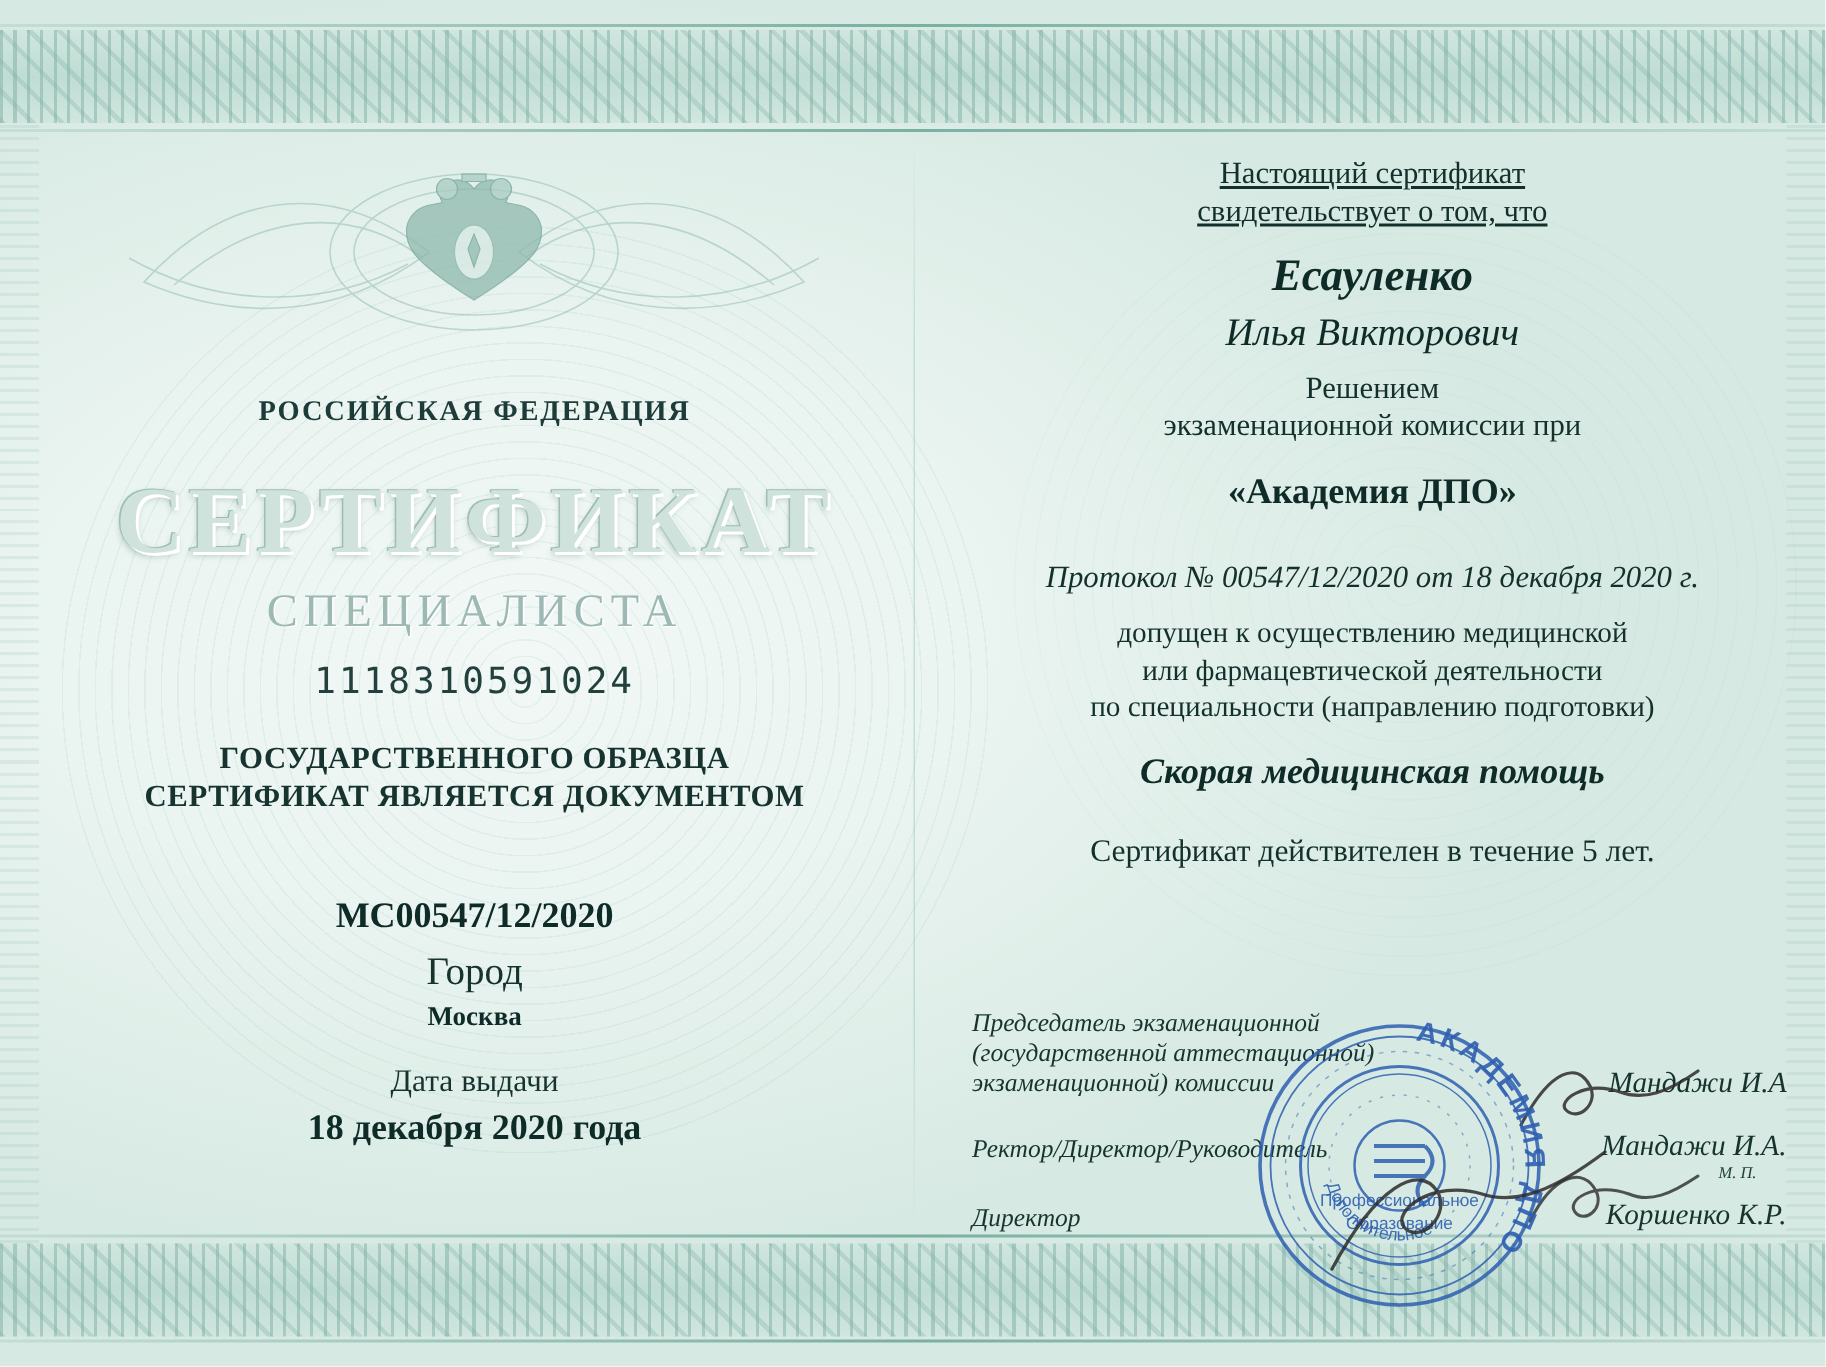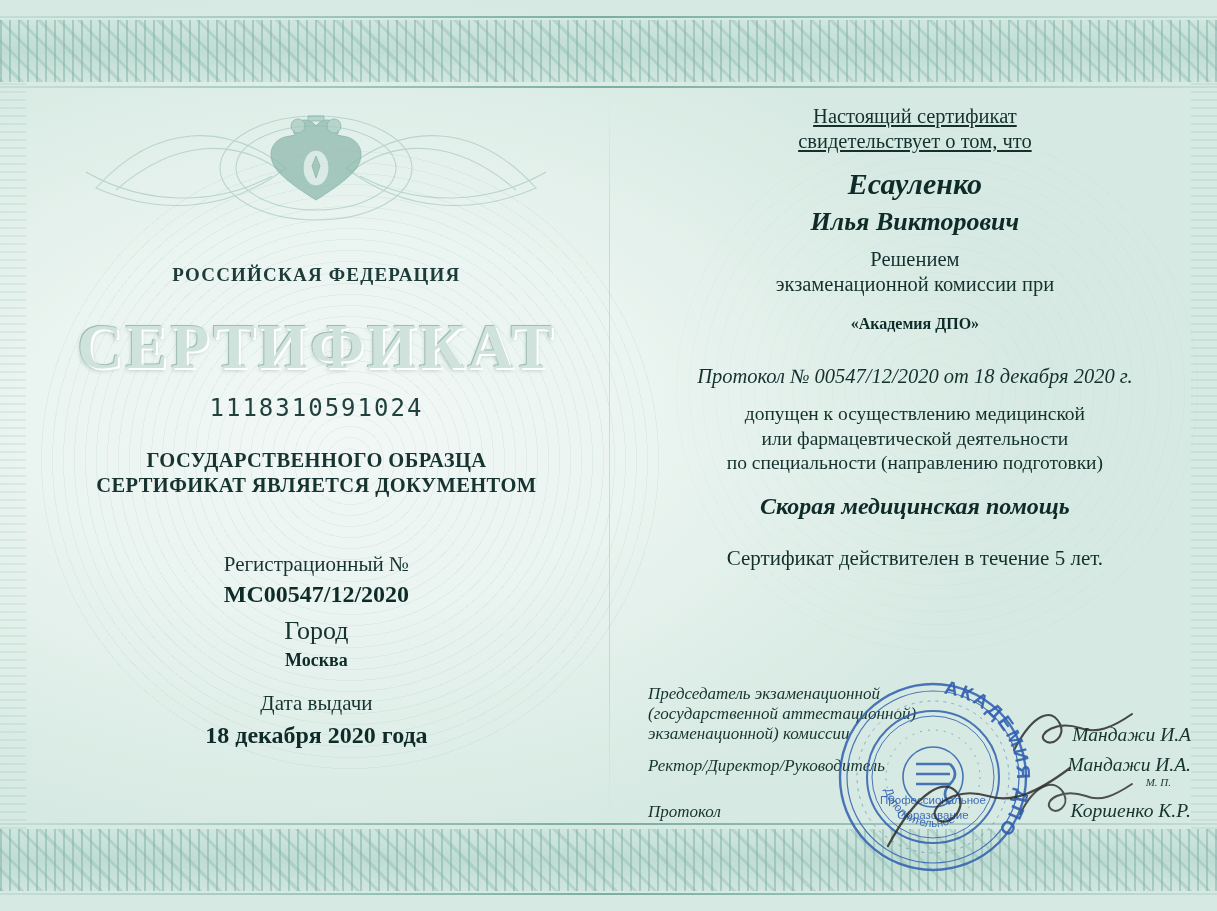--- a/index.html
+++ b/index.html
@@ -201,39 +201,39 @@
   .r-surname {
     font-size: 30px;
     font-style: italic;
     font-weight: bold;
     color: #0e2b27;
     margin: 0 0 6px 0;
   }
   .r-name {
     font-size: 26px;
     font-style: italic;
-    font-weight: bold;
+    font-weight: normal;
     color: #0e2b27;
     margin: 0 0 10px 0;
   }
   .r-decision {
     font-size: 20.5px;
     line-height: 1.22;
     color: #14302c;
     margin: 0 0 18px 0;
   }
   .r-org {
     font-size: 21.5px;
     font-weight: bold;
     color: #0e2b27;
     line-height: 1.25;
     margin: 0 0 26px 0;
   }
   .r-org2 {
-    font-size: 16px;
+    font-size: 24px;
     font-weight: bold;
     color: #0e2b27;
     margin: 0 0 32px 0;
     text-align: center;
   }
   .r-protocol {
     font-size: 20.5px;
     font-style: italic;
     color: #14302c;
     margin: 0 0 14px 0;
@@ -355,27 +355,27 @@
             <circle cx="78" cy="16" r="7" fill="#a8cbc2"></circle>
             <path d="M52 6 h16 v5 h-16 z" fill="#a8cbc2"></path>
             <ellipse cx="60" cy="58" rx="13" ry="18" fill="#d6e8e2" stroke="#7fb0a4"></ellipse>
             <path d="M60 46 l4 10 l-4 12 l-4 -12 z" fill="#8fb9ae"></path>
           </g>
         </svg>
       </div>
 
       <div class="country">РОССИЙСКАЯ ФЕДЕРАЦИЯ</div>
       <div class="big-title">СЕРТИФИКАТ</div>
+      <div class="sub-title">СПЕЦИАЛИСТА</div>
       <div class="serial">1118310591024</div>
       <div class="state-doc">
         <div>ГОСУДАРСТВЕННОГО ОБРАЗЦА</div>
         <div>СЕРТИФИКАТ ЯВЛЯЕТСЯ ДОКУМЕНТОМ</div>
       </div>
 
-      <div class="reg-label">Регистрационный №</div>
       <div class="reg-value">МС00547/12/2020</div>
       <div class="city-label">Город</div>
       <div class="city-value">Москва</div>
       <div class="date-label">Дата выдачи</div>
       <div class="date-value">18 декабря 2020 года</div>
     </div>
 
     <div class="col-right">
       <div class="r-intro">
         <div>Настоящий сертификат</div>
@@ -394,39 +394,39 @@
         <div>или фармацевтической деятельности</div>
         <div>по специальности (направлению подготовки)</div>
       </div>
       <div class="r-specialty">Скорая медицинская помощь</div>
       <div class="r-valid">Сертификат действителен в течение 5 лет.</div>
     </div>
   </div>
 
   <div class="signatures">
 
-    <div class="sig-row" style="top:0;margin-top:12px;">
+    <div class="sig-row" style="top:0;">
       <div class="sig-role">
         <div>Председатель экзаменационной</div>
         <div>(государственной аттестационной)</div>
         <div>экзаменационной) комиссии</div>
       </div>
       <div class="sig-name" style="margin-bottom:-2px">Мандажи И.А</div>
     </div>
 
     <div class="sig-row" style="top:82px;">
       <div class="sig-role">
         <div>Ректор/Директор/Руководитель</div>
       </div>
       <div class="sig-name">Мандажи И.А.</div>
     </div>
 
     <div class="sig-row" style="top:128px;">
       <div class="sig-role">
-        <div>Протокол</div>
+        <div>Директор</div>
       </div>
       <div class="sig-name">Коршенко К.Р.</div>
     </div>
 
     <div class="mp">М. П.</div>
 
     <svg class="sig-scribble" style="left:360px; top:30px; width:130px; height:60px;" viewBox="0 0 130 60">
       <path d="M6,48 C26,10 44,6 52,22 C58,34 44,46 36,38 C30,32 48,18 72,26 C88,32 104,26 124,12" fill="none" stroke="#2b2b2b" stroke-width="2.1" stroke-linecap="round" opacity=".85"></path>
     </svg>
     <svg class="sig-scribble" style="left:368px; top:102px; width:120px; height:52px;" viewBox="0 0 120 52">

